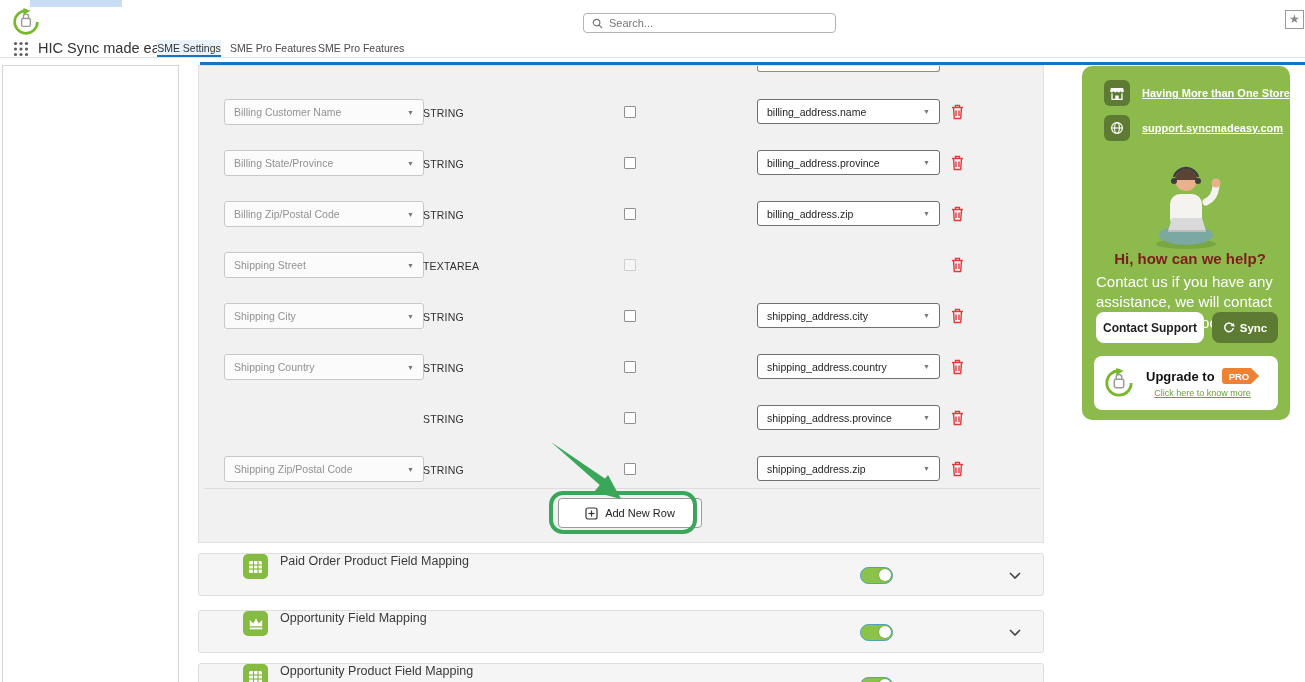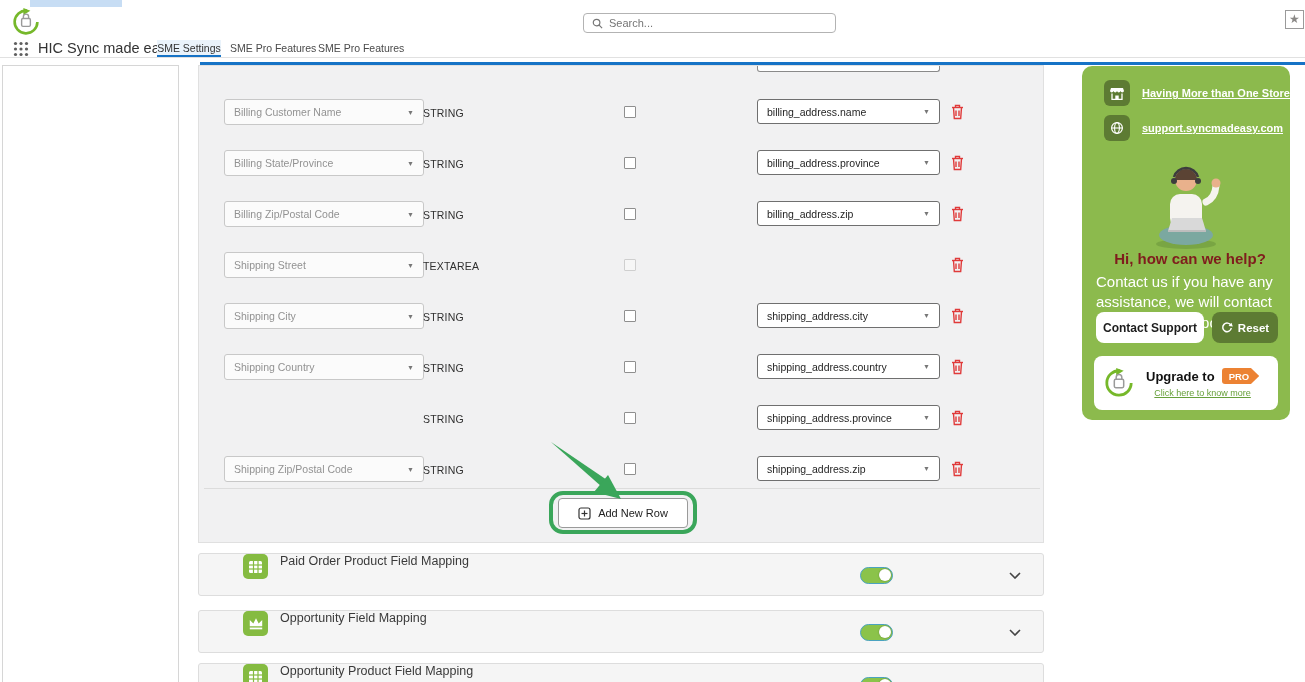--- a/index.html
+++ b/index.html
@@ -43,21 +43,21 @@
     justify-content:space-between; padding:0 9px; font-size:10.5px; cursor:pointer; }
   .sel .caret { font-size:7px; color:#777; }
   .sel-field { left:25px; width:200px; background:#fbfbfb; border:1px solid #c8c8c8; color:#929292; }
   .sel-target { left:558px; width:183px; height:25px; background:#fff; border:1px solid #6f6f6f; color:#1f1f1f; }
   .row-type { left:224px; top:8px; font-size:10.5px; color:#2f2f2f; letter-spacing:.2px; }
   .cb { left:425px; top:7px; width:12px; height:12px; border:1px solid #8f8f8f;
     background:#fff; border-radius:1px; cursor:pointer; }
   .cb.disabled { border-color:#cfcfcf; background:#f6f6f6; cursor:default; }
   .trash { left:752px; top:5px; width:13px; height:16px; cursor:pointer; }
   .card-hr { left:5px; top:422px; width:836px; height:1px; background:#dcdcdc; }
-  .add-btn { left:359px; top:432px; width:130px; height:30px; background:#fff;
+  .add-btn { left:359px; top:432px; width:144px; height:30px; background:#fff;
     border:1px solid #9a9a9a; border-radius:4px; display:flex; align-items:center;
     justify-content:center; gap:7px; font-size:11px; color:#222; cursor:pointer; }
   .anno-rect { left:350px; top:425px; width:148px; height:43px; border:4px solid #3aa65a;
     border-radius:14px; pointer-events:none; }
   .anno-arrow { left:348px; top:373px; pointer-events:none; }
 
   
   .section-bar { left:198px; width:846px; height:43px; background:#f5f5f5;
     border:1px solid #ddd; border-radius:3px; display:flex; align-items:flex-start; cursor:pointer;padding-left:24px; }
   .sec-icon { margin-left:20px; width:25px; height:25px; border-radius:5px; background:#85bb41;
@@ -429,21 +429,21 @@
 
   <div class="abs help-heading">Hi, how can we help?</div>
   <div class="abs help-body">Contact us if you have any assistance, we will contact you as soon as possible.</div>
 
   <div class="abs contact-btn">Contact Support</div>
   <div class="abs reset-btn">
     <svg width="12" height="12" viewBox="0 0 14 14">
       <path d="M11.5,4 A5 5 0 1 0 12,7" fill="none" stroke="#fff" stroke-width="1.7"></path>
       <polygon points="13.8,5.2 8.8,4.6 12.2,0.9" fill="#fff"></polygon>
     </svg>
-    <span>Reset</span>
+    <span>Sync</span>
   </div>
 
   <div class="abs upgrade-card">
     <svg class="up-logo" viewBox="0 0 32 32">
       <path d="M17 3 A13 13 0 1 0 29 16" stroke="#76b82a" stroke-width="3" fill="none"></path>
       <polygon points="13,0 21,3 13,8" fill="#76b82a"></polygon>
       <rect x="11" y="12" width="10" height="9" rx="1.5" fill="none" stroke="#9a9a9a" stroke-width="1.6"></rect>
       <path d="M13 12 v-2 a3 3 0 0 1 6 0 v2" fill="none" stroke="#9a9a9a" stroke-width="1.6"></path>
     </svg>
     <div class="up-text">

